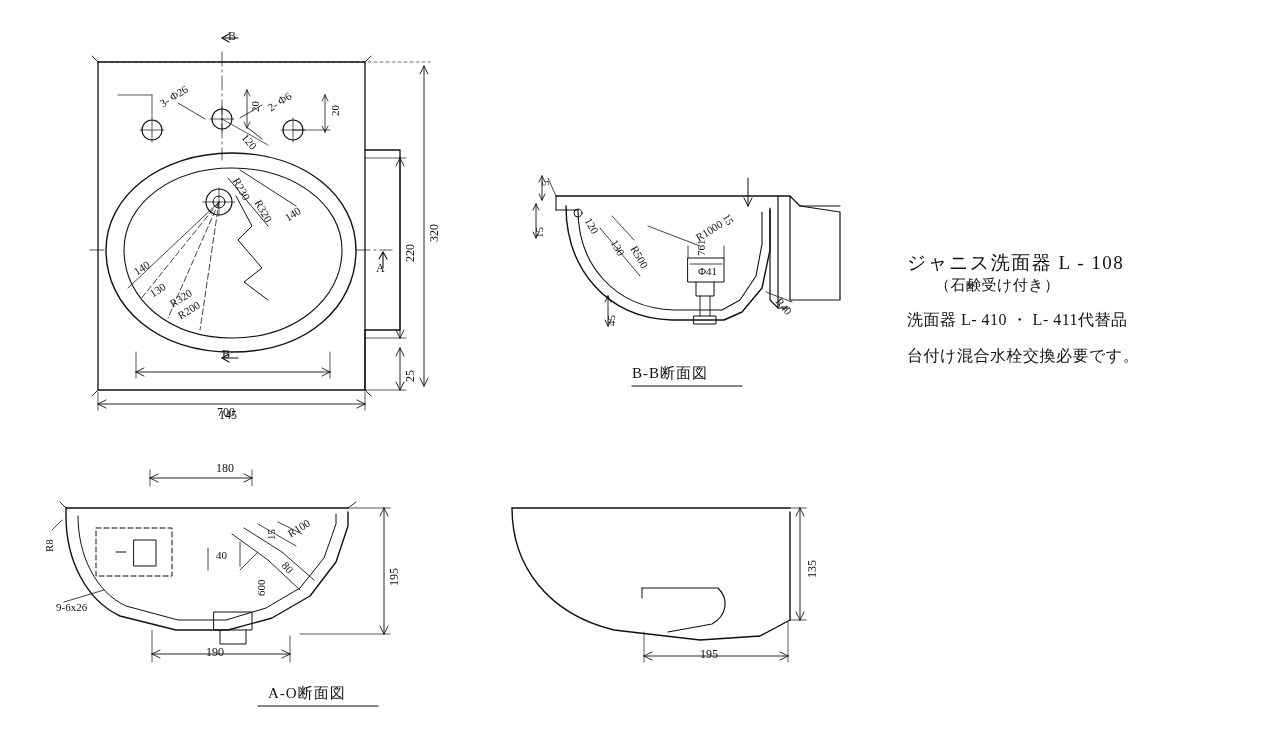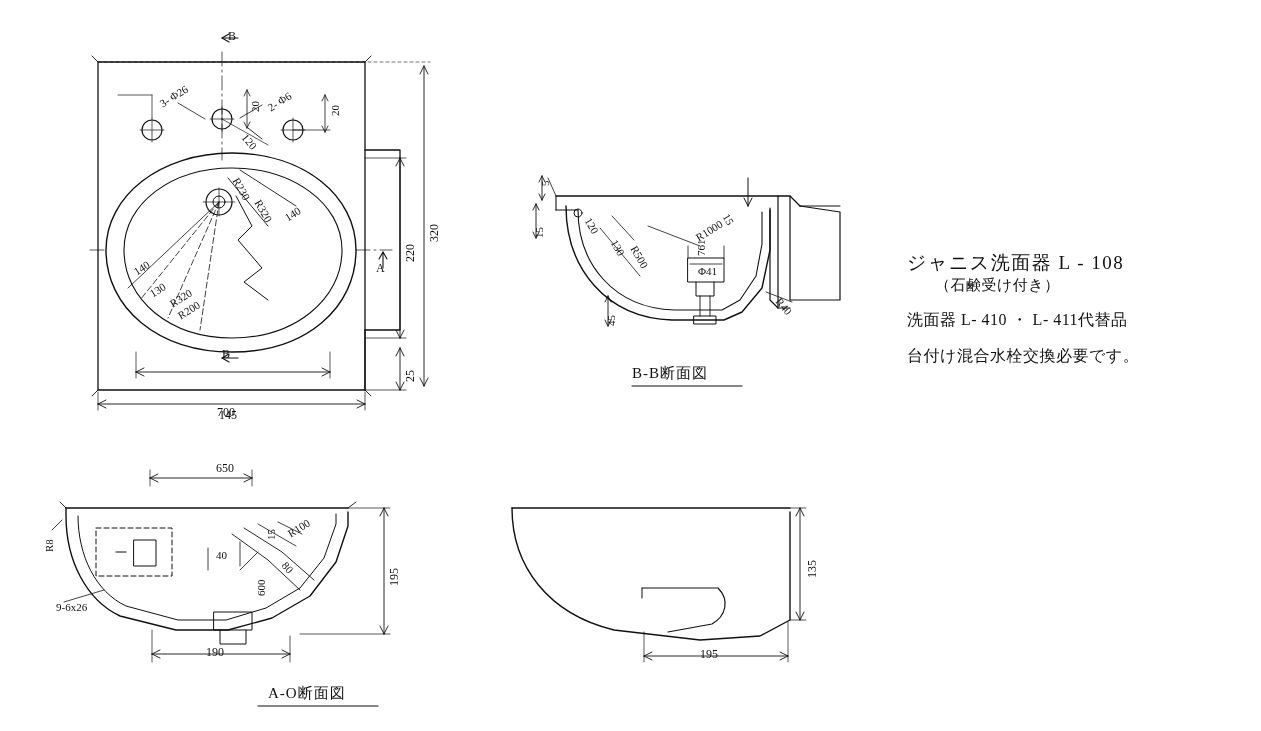--- a/index.html
+++ b/index.html
@@ -318,21 +318,21 @@
   <div class="lbl tiny rotp60" style="left:618px; top:238px;">130</div>
   <div class="lbl tiny rotp60" style="left:638px; top:244px;">R500</div>
   <div class="lbl tiny rot30" style="left:694px; top:234px;">R1000</div>
   <div class="lbl tiny rotp60" style="left:730px; top:212px;">15</div>
   <div class="lbl tiny rot90" style="left:606px; top:326px;">45</div>
   <div class="lbl tiny" style="left:698px; top:266px;">Φ41</div>
   <div class="lbl tiny rot90" style="left:696px; top:256px;">761</div>
   <div class="lbl tiny rotp45" style="left:782px; top:296px;">R40</div>
   <div class="lbl cap" style="left:632px; top:366px;">B-B断面図</div>
 
-  <div class="lbl small" style="left:216px; top:462px;">650</div>
+  <div class="lbl small" style="left:216px; top:462px;">180</div>
   <div class="lbl tiny rot90" style="left:44px; top:552px;">R8</div>
   <div class="lbl tiny" style="left:216px; top:550px;">40</div>
   <div class="lbl small rot90" style="left:388px; top:586px;">195</div>
   <div class="lbl tiny rot30" style="left:286px; top:530px;">R100</div>
   <div class="lbl tiny rot90" style="left:266px; top:540px;">15</div>
   <div class="lbl tiny rotp45" style="left:288px; top:560px;">80</div>
   <div class="lbl tiny rot90" style="left:256px; top:596px;">600</div>
   <div class="lbl small" style="left:206px; top:646px;">190</div>
   <div class="lbl tiny" style="left:56px; top:602px;">9-6x26</div>
   <div class="lbl cap" style="left:258px; top:686px;margin-left:10px;">A-O断面図</div>

